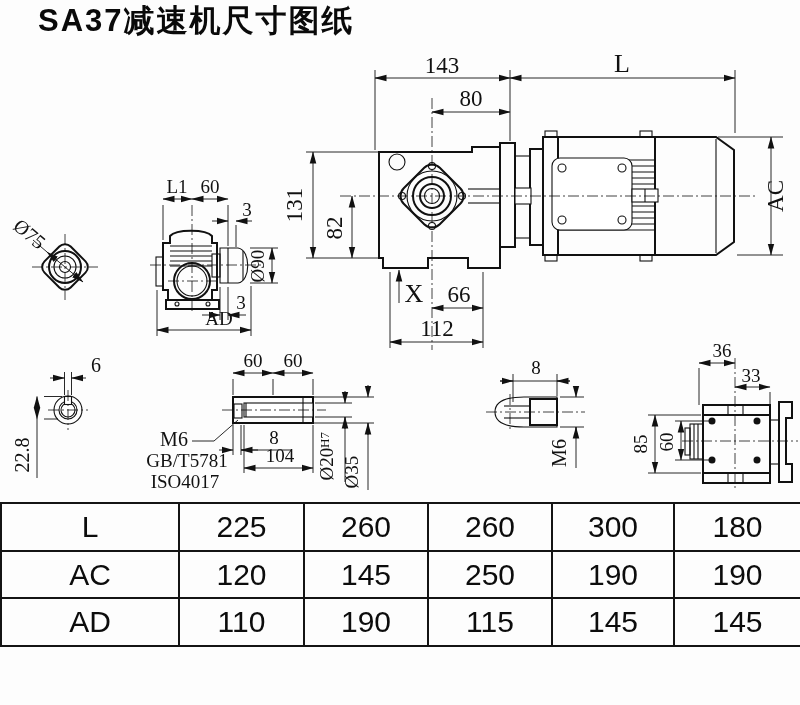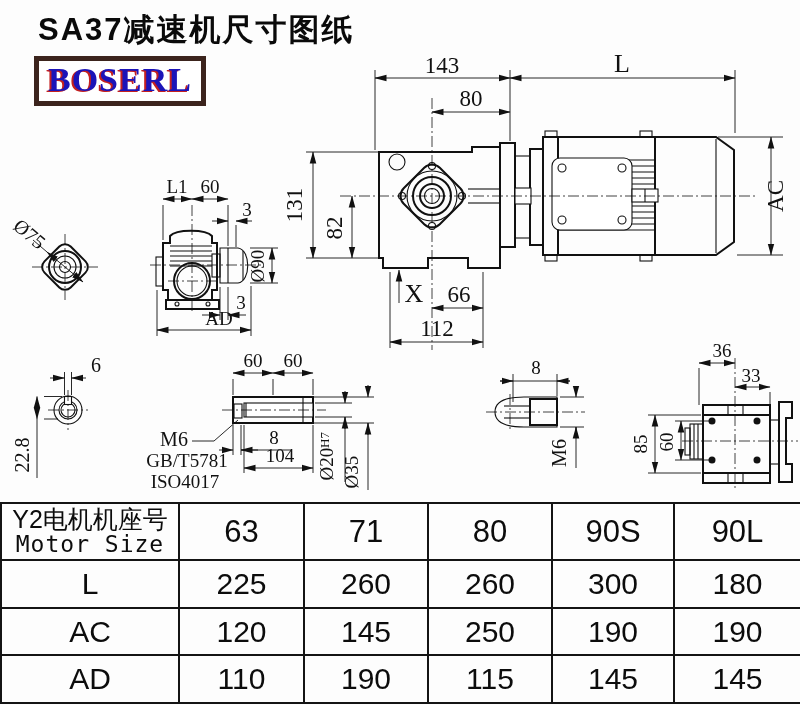--- a/index.html
+++ b/index.html
@@ -1,18 +1,18 @@
 <!DOCTYPE html>
 <html><head>
 <meta charset="utf-8">
 <style>
   html,body{margin:0;padding:0;background:#fff;}
   .page{position:relative;width:800px;height:705px;background:#fdfdfd;overflow:hidden;
         font-family:"Liberation Sans",sans-serif;}
-  .title{position:absolute;left:38px;top:9px;font-size:31px;font-weight:bold;color:#0a0a0a;
+  .title{position:absolute;left:38px;top:0;font-size:31px;font-weight:bold;color:#0a0a0a;
          letter-spacing:2px;font-family:"Liberation Sans",sans-serif;}
   .logo{position:absolute;left:34px;top:56px;border:5px solid #3c241d;background:#fff;
         padding:0 9px 2px 9px;}
   .logo span{font-family:"Liberation Serif",serif;font-size:34px;font-weight:bold;color:#1c14b8;
         text-shadow:-2px 1px 0 #c42020;letter-spacing:1px;}
   svg.draw{position:absolute;left:0;top:0;}
   svg text{font-family:"Liberation Serif",serif;fill:#111;text-anchor:middle;}
   .t23{font-size:23px;} .t20{font-size:20px;} .t19{font-size:19px;} .t26{font-size:26px;} .t13{font-size:13px;}
   .ts{text-anchor:start;}
   .o2{stroke:#111;stroke-width:2;fill:none;}
@@ -30,23 +30,20 @@
   .hc1 .cn{font-size:25px;white-space:nowrap;}
   .hc1 .en{font-family:"DejaVu Sans Mono",monospace;font-size:23px;letter-spacing:1px;white-space:nowrap;}
   .rlab{font-size:31px;}
 </style>
 </head>
 <body>
 
 <div class="page">
 
   <div class="title">SA37减速机尺寸图纸</div>
-  <div class="logo">
-    <span>BOSERL</span>
-  </div>
 
   <svg class="draw" width="800" height="502" viewBox="0 0 800 502">
     <defs>
       <marker id="ar" viewBox="0 0 12 8" markerWidth="12" markerHeight="8" refX="11.5" refY="4" orient="auto-start-reverse" markerUnits="userSpaceOnUse">
         <path d="M12,4 L0,0.7 L0,7.3 Z" fill="#111"></path>
       </marker>
       <pattern id="hat" width="5" height="5" patternUnits="userSpaceOnUse" patternTransform="rotate(45)">
         <rect width="5" height="5" fill="#fff"></rect>
         <line x1="0.5" y1="0" x2="0.5" y2="5" stroke="#444" stroke-width="0.8"></line>
       </pattern>
@@ -331,31 +328,20 @@
   <table class="spec">
     <colgroup>
       <col style="width:178px">
         <col style="width:125px">
         <col style="width:124px">
       <col style="width:124px">
         <col style="width:122px">
         <col style="width:127px">
     </colgroup>
     <tbody>
-        <tr style="height:57px">
-      <td class="hc1">
-        <div class="cn">Y2电机机座号</div>
-        <div class="en">Motor Size</div>
-      </td>
-      <td class="hnum">63</td>
-      <td class="hnum">71</td>
-      <td class="hnum">80</td>
-      <td class="hnum">90S</td>
-      <td class="hnum">90L</td>
-    </tr>
     <tr style="height:48px">
       <td class="rlab">L</td>
       <td>225</td>
       <td>260</td>
       <td>260</td>
       <td>300</td>
       <td>180</td>
     </tr>
     <tr style="height:47px">
       <td class="rlab">AC</td>

